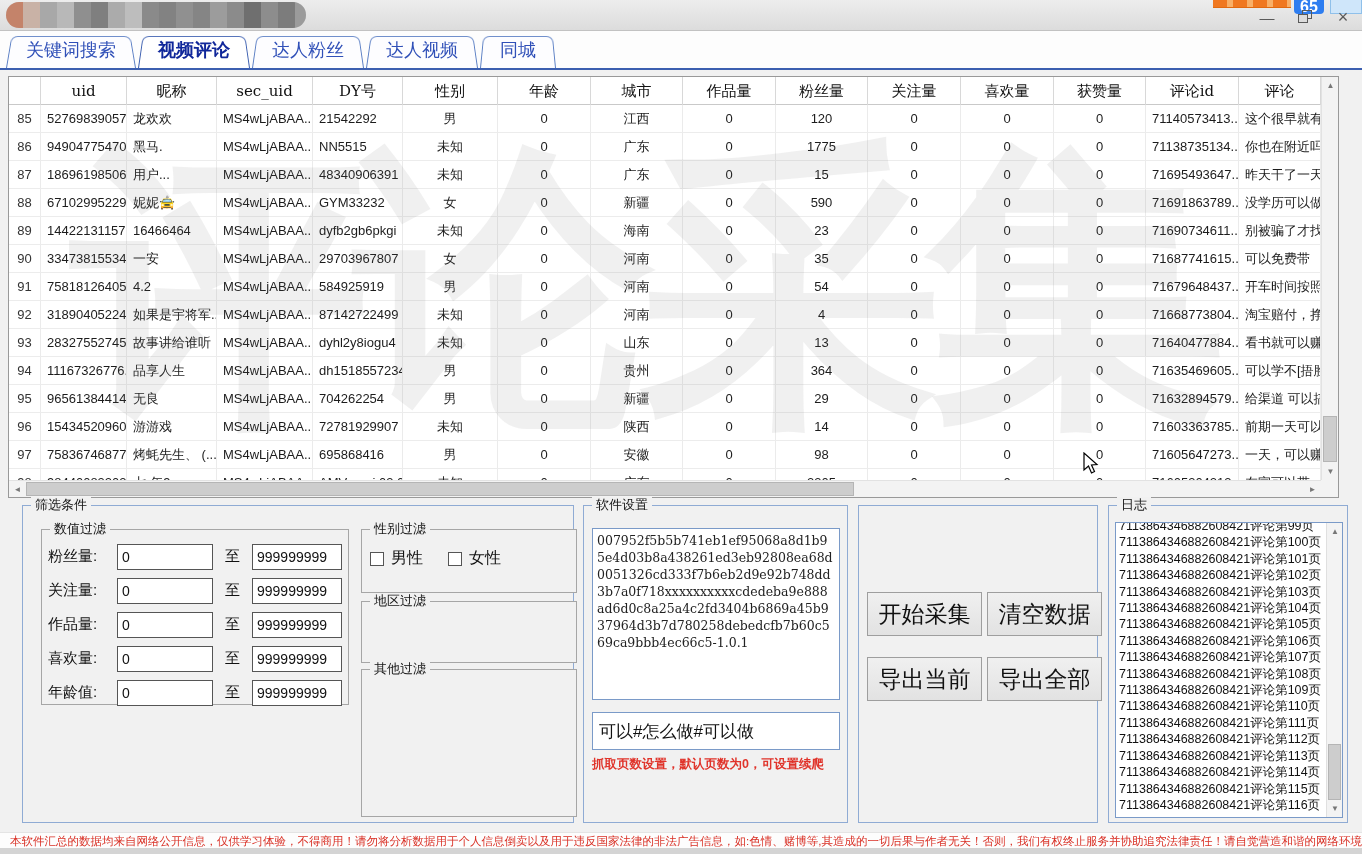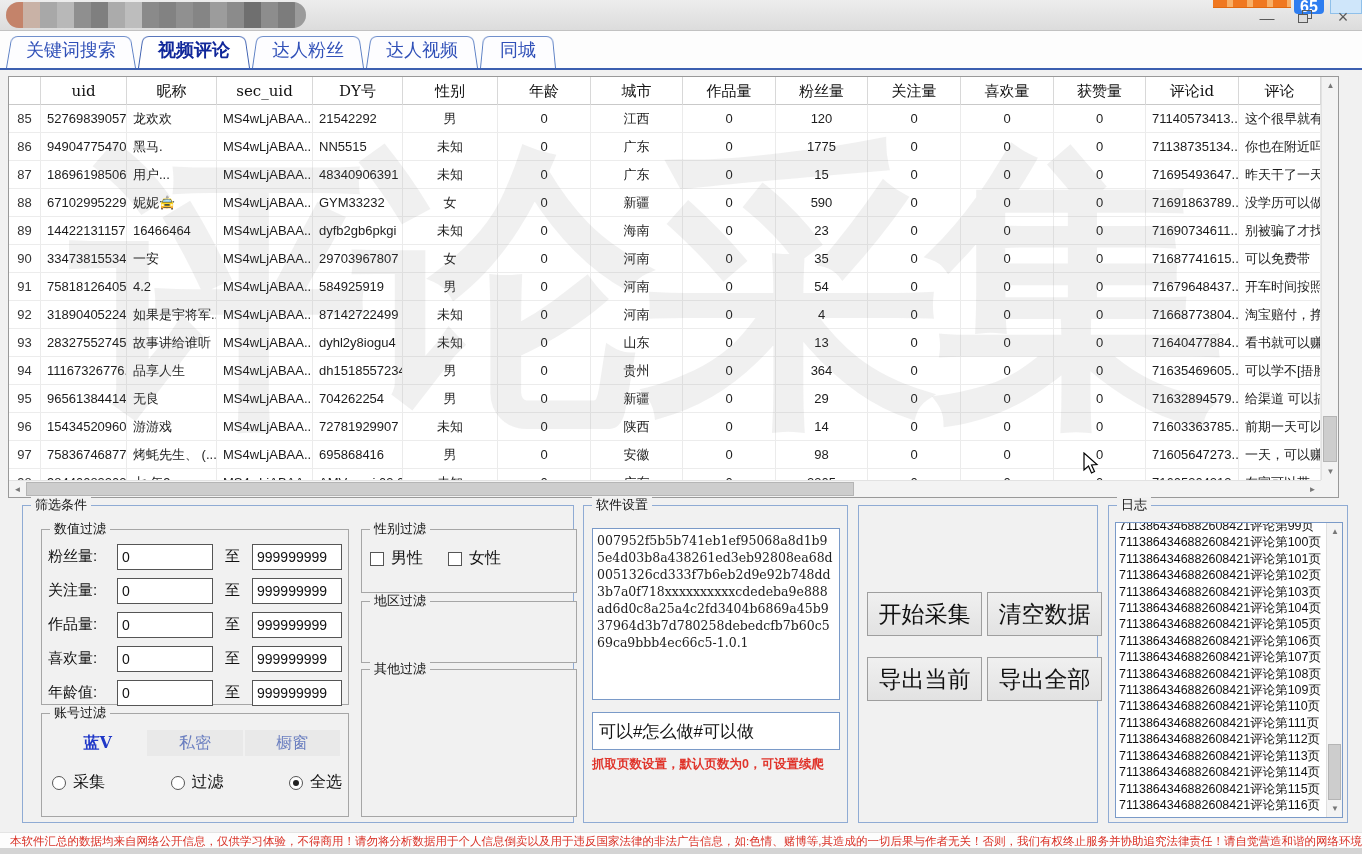--- a/index.html
+++ b/index.html
@@ -465,42 +465,20 @@
 
         <div class="numrow">
           <span class="lbl">年龄值:</span>
           <input class="min" value="0" style="">
           <span class="to">至</span>
           <input class="max" value="999999999" style="">
         </div>
       </div>
   </div>
 
-  <div class="gb gray" style="left:10px;top:207px;width:308px;height:104px;">
-    <span class="legend">账号过滤</span>
-    <div class="segments">
-      <div class="seg on">蓝V</div>
-      <div class="seg">私密</div>
-      <div class="seg">橱窗</div>
-    </div>
-    <div class="radios">
-      <div class="radio">
-          <span class="rb"></span>
-          <span>采集</span>
-        </div>
-      <div class="radio">
-          <span class="rb"></span>
-          <span>过滤</span>
-        </div>
-      <div class="radio">
-          <span class="rb on"></span>
-          <span>全选</span>
-        </div>
-    </div>
-  </div>
 
   <div class="gb gray" style="left:330px;top:23px;width:216px;height:64px;">
     <span class="legend">性别过滤</span>
     <div class="cbrow" style="padding-top:18px;gap:25px;">
 
         <div class="cb-item">
           <span class="cb"></span>
           <span>男性</span>
         </div>
 

